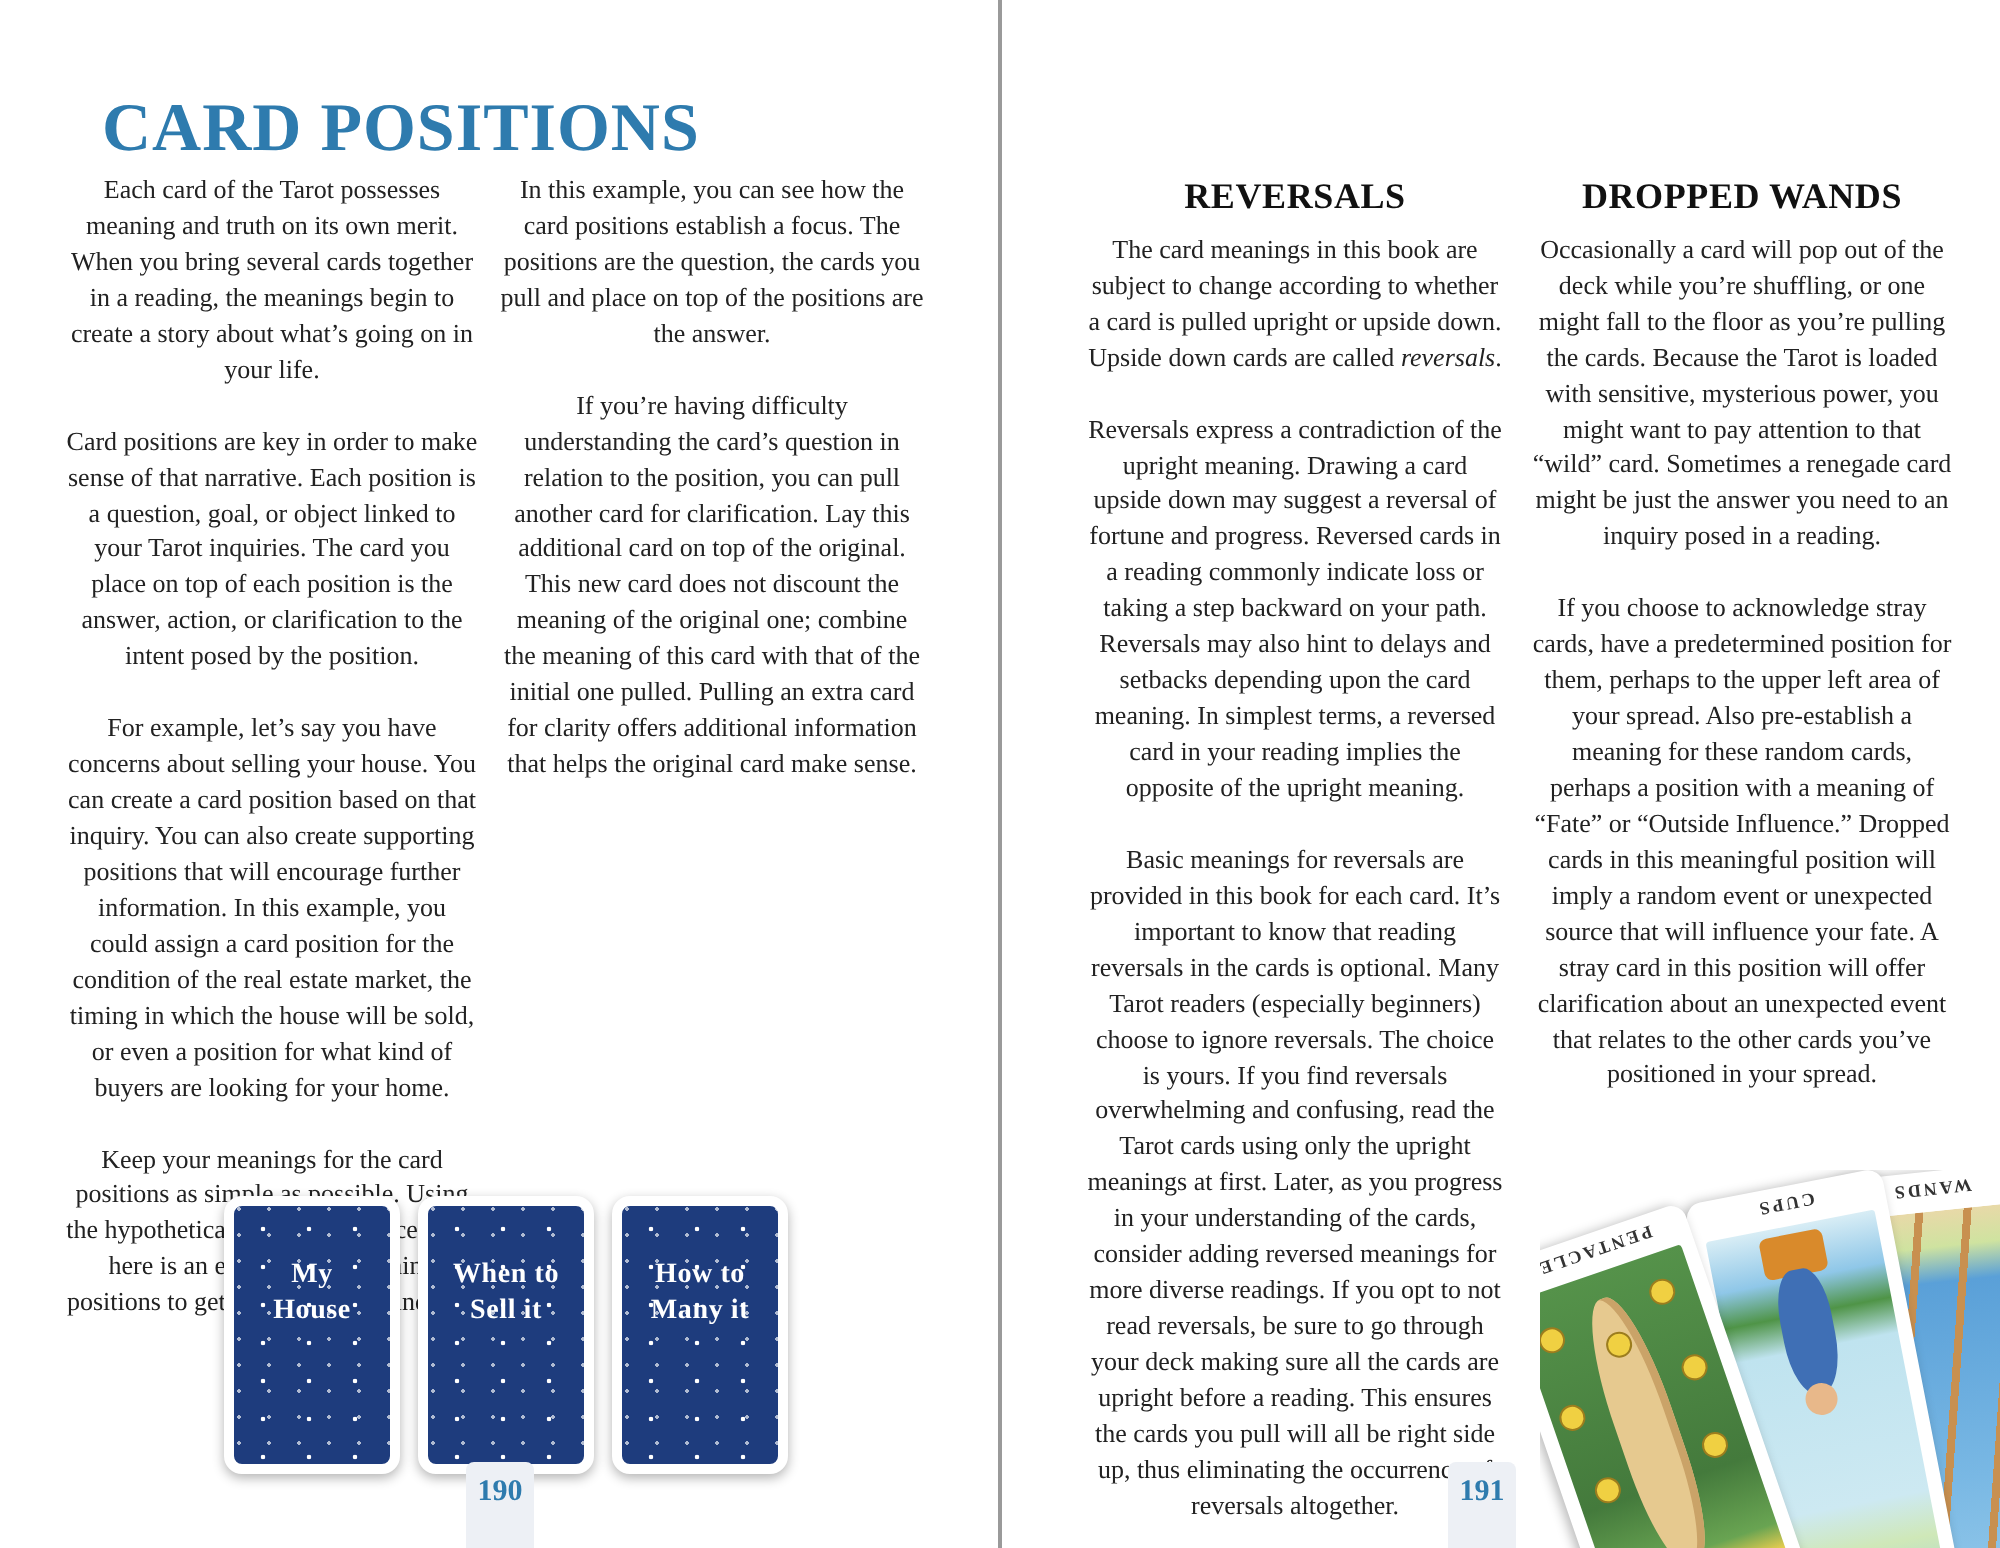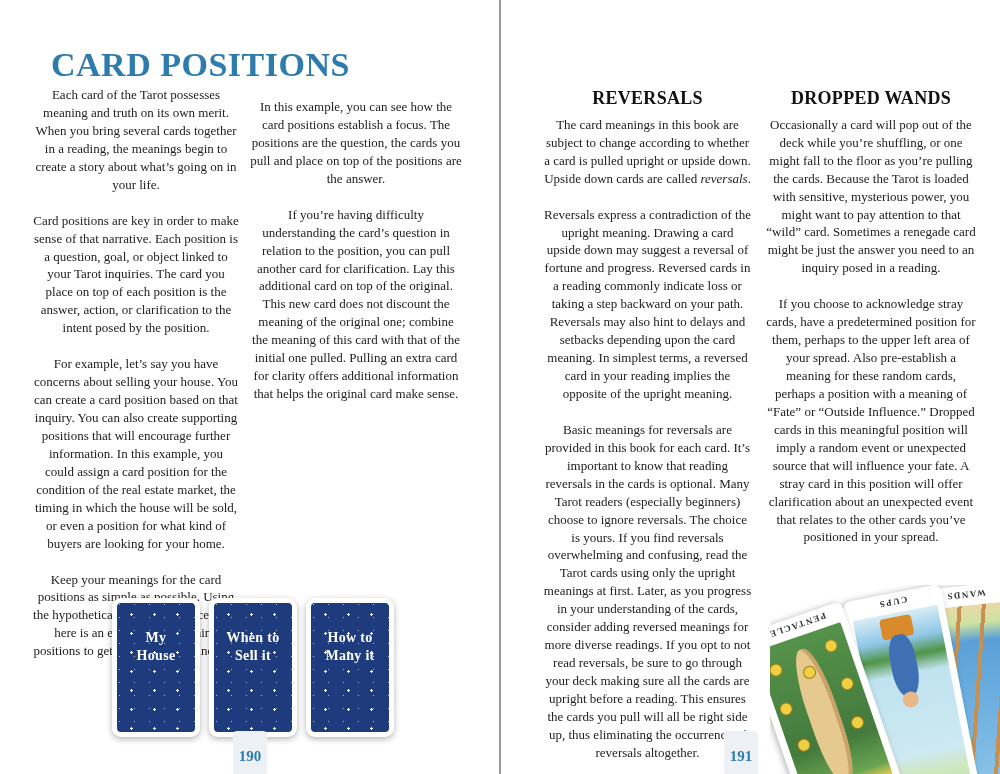--- a/index.html
+++ b/index.html
@@ -9,21 +9,21 @@
     color:#222;
   }
   .divider{position:absolute;left:499px;top:0;width:2px;height:774px;background:#9a9a9a;}
   h1.title{
     position:absolute;left:35px;top:30px;margin:16px;
     font-size:34px;font-weight:700;letter-spacing:.5px;color:#2e7bae;
   }
   .col{position:absolute;font-size:13px;line-height:1.38;text-align:center;}
   .col p{margin:0 0 18px 0;}
   #l-col1{left:33px;top:86px;width:206px;}
-  #l-col2{left:250px;top:86px;width:212px;margin-top:12px;}
+  #l-col2{left:250px;top:86px;width:212px;}
   #r-col1{left:543px;top:86px;width:209px;}
   #r-col2{left:765px;top:86px;width:212px;}
   h2.sec{margin:0 0 5px 0;font-size:18px;font-weight:700;color:#111;letter-spacing:.3px;}
 
   
   .card-row{position:absolute;left:112px;top:598px;display:flex;gap:9px;}
   .tarot-back{
     width:88px;height:139px;background:#1e3c7d;border:5px solid #fff;border-radius:9px;
     box-sizing:border-box;box-shadow:0 2px 6px rgba(0,0,0,.3);
     background-image:
@@ -33,21 +33,21 @@
     display:flex;align-items:flex-start;justify-content:center;
   }
   .card-label{
     margin-top:26px;color:#fff;font-weight:700;font-size:14px;line-height:1.25;
     text-align:center;white-space:pre-line;letter-spacing:.3px;
   }
 
   
   .page-tab{
     position:absolute;top:731px;width:34px;height:43px;background:#edf0f5;
-    border-radius:4px 4px 0 0;display:flex;justify-content:center;align-items:center;
+    border-radius:4px 4px 0 0;display:flex;justify-content:center;
   }
   .page-tab span{margin-top:7px;font-size:15px;font-weight:700;color:#2e7bae;}
   #tab-190{left:233px;}
   #tab-191{left:724px;}
 
   
   .fan{position:absolute;left:770px;top:585px;width:230px;height:189px;overflow:hidden;}
   .photo-card{
     position:absolute;width:104px;height:250px;background:#fff;border-radius:8px;
     box-shadow:-2px 0 6px rgba(0,0,0,.28);box-sizing:border-box;

